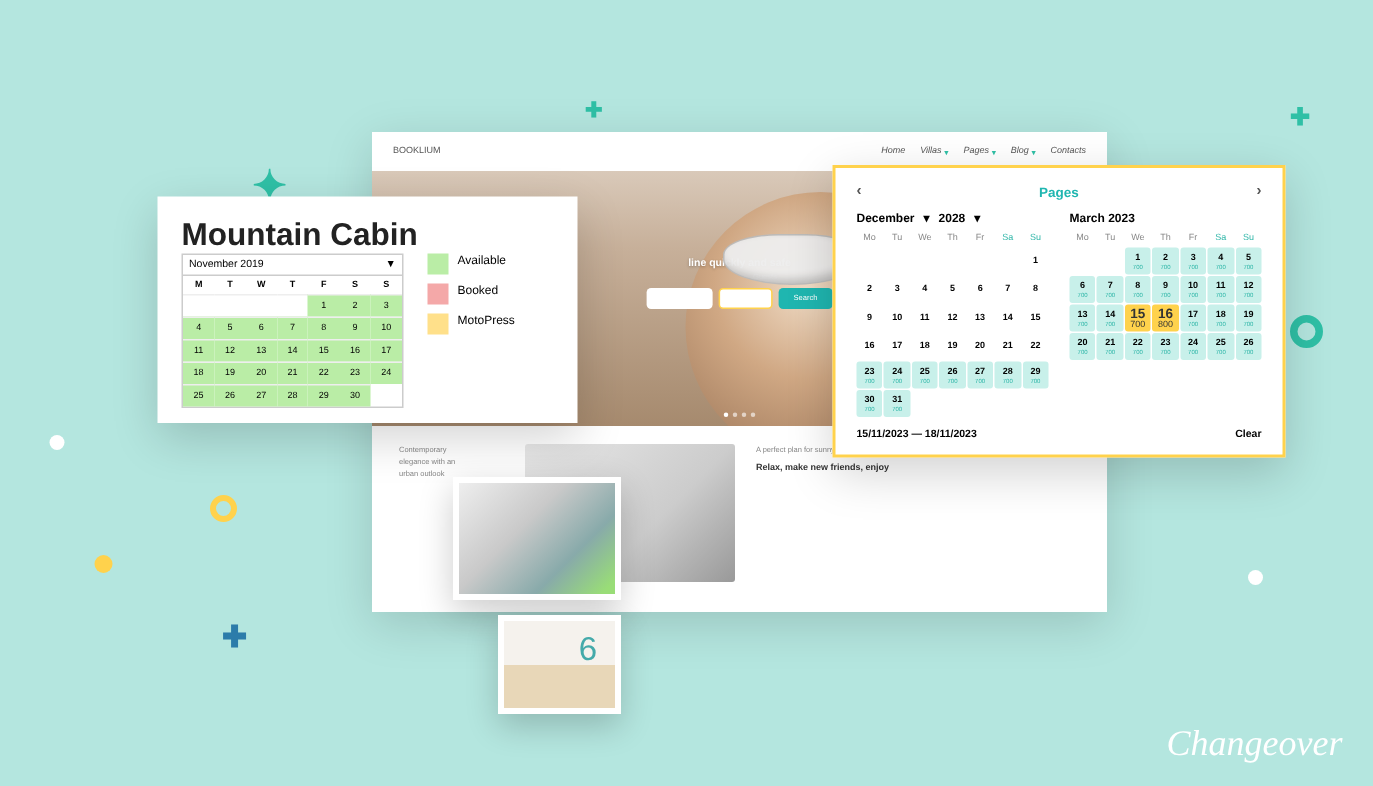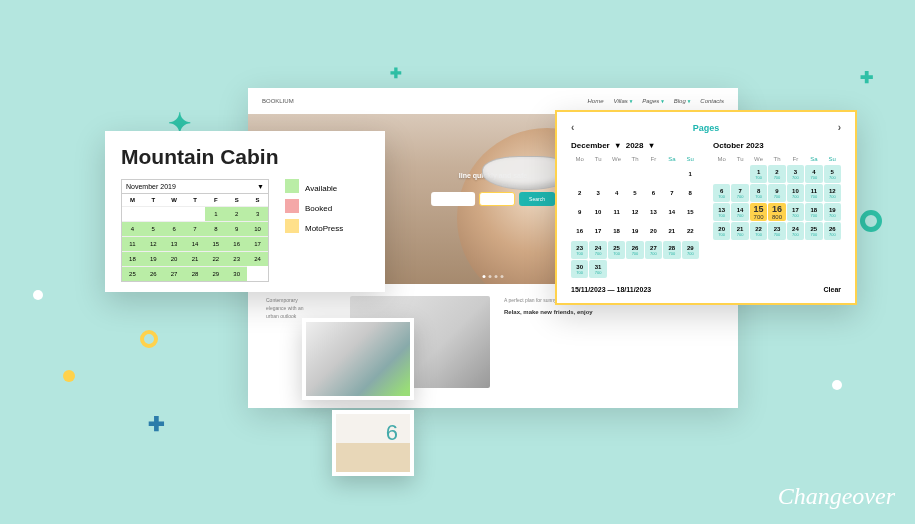--- a/index.html
+++ b/index.html
@@ -34,30 +34,30 @@
   .hero-dots{position:absolute;bottom:6px;left:50%;transform:translateX(-50%);display:flex;gap:3px}
   .hero-dots i{width:3px;height:3px;border-radius:50%;background:#fff;display:block;opacity:.6}
   .hero-dots i:first-child{opacity:1}
   .site-body{padding:12px 18px;display:flex;gap:14px}
   .thumb{width:140px;height:92px;background:#ddd;border-radius:2px;background:linear-gradient(135deg,#e8e8e8,#ccc 60%,#999)}
   .body-txt{font-size:5px;color:#888;line-height:1.6}
   .body-txt .h{color:#333;font-weight:bold;font-size:6px;margin-top:4px}
 
   
   .cabin{position:absolute;left:105px;top:131px;width:280px;background:#fff;box-shadow:0 10px 30px rgba(0,0,0,.18);padding:14px 16px 10px}
-  .cabin h2{font-size:21px;font-weight:800;color:#222;margin-bottom:10px}
+  .cabin h2{font-size:21px;font-weight:800;color:#222;}
   .cabin-row{display:flex;gap:16px}
   .cal-wrap{border:1px solid #ccc;flex:0 0 148px}
   .cal-sel{font-size:7px;padding:3px 4px;border-bottom:1px solid #ccc;display:flex;align-items:center;justify-content:space-between}
   .cal-g{display:grid;grid-template-columns:repeat(7,1fr)}
   .cal-g .d{font-size:6px;text-align:center;padding:4px 0;border-top:1px solid #eee}
   .cal-g .dow{font-weight:bold;font-size:6px;padding:3px 0;text-align:center}
   .avail{background:#baeda6}
   .legend{display:flex;flex-direction:column;gap:6px;font-size:8px}
-  .legend .row{display:flex;align-items:flex-end;gap:6px}
+  .legend .row{display:flex;align-items:flex-start;gap:6px}
   .sw{width:14px;height:14px}
   .sw-a{background:#baeda6}
   .sw-b{background:#f4a8a8}
   .sw-c{background:#ffe08a}
 
   
   .book{position:absolute;left:555px;top:110px;width:302px;background:#fff;border:2px solid #ffd24c;box-shadow:0 10px 30px rgba(0,0,0,.18);padding:10px 14px 10px}
   .book-top{display:flex;align-items:center;justify-content:space-between;font-size:9px;color:#1fb6b0;font-weight:600;margin-bottom:8px}
   .book-top .arrow{color:#555;font-size:10px;cursor:pointer}
   .months{display:flex;gap:14px}
@@ -351,21 +351,21 @@
             <div class="pr">700</div>
           </div>
           <div class="c mint">
             <div class="dn">31</div>
             <div class="pr">700</div>
           </div>
         </div>
     </div>
     <div class="month">
       <div class="m-hdr">
-          <span>October 2023</span>
+          <span>March 2023</span>
         </div>
       <div class="grid" id="m-right">
           <div class="dw">Mo</div>
           <div class="dw">Tu</div>
           <div class="dw">We</div>
           <div class="dw">Th</div>
           <div class="dw">Fr</div>
           <div class="dw dw6">Sa</div>
           <div class="dw dw6">Su</div>
           <div class="c"></div>

